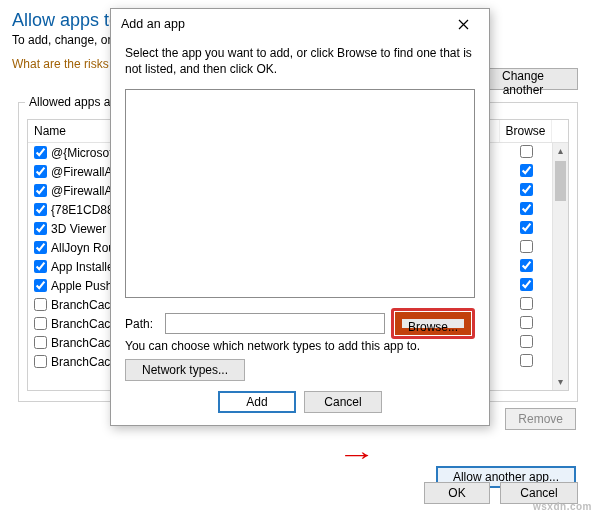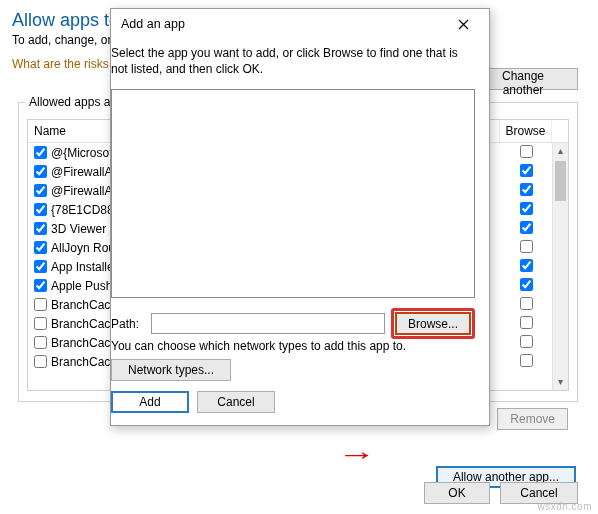--- a/index.html
+++ b/index.html
@@ -107,21 +107,21 @@
     height: 16px;
     text-align: center;
     color: #666;
     line-height: 16px;
     font-size: 10px;
   }
   .sb-arrow.up { top: 0; }
   .sb-arrow.dn { bottom: 0; }
   .bottom-btn-row {
     position: absolute;
-    right: 30px;
+    right: 22px;
     top: 408px;
     display: flex;
     gap: 8px;
     justify-content: center;
   }
   button.std {
     height: 22px;
     font-size: 12px;
     padding: 0 12px;
     background: #e9e9e9;
@@ -156,20 +156,21 @@
     display: flex;
     gap: 10px;
   }
   .watermark {
     position: absolute;
     right: 6px;
     bottom: 2px;
     font-size: 10px;
     color: #bfbfbf;
     letter-spacing: 0.5px;
+    font-weight: bold;
   }
 
   
   .dialog {
     position: absolute;
     left: 110px;
     top: 8px;
     width: 380px;
     height: 418px;
     background: #fff;
@@ -189,21 +190,21 @@
   .dlg-titlebar .t { flex: 1; }
   .dlg-close {
     width: 36px; height: 24px;
     display: flex;
     justify-content: center;
     align-items: center;
     cursor: pointer;
     font-size: 14px;
   }
   .dlg-body {
-    padding: 6px 14px 12px 0;
+    padding: 6px 14px 12px 14px;
     flex: 1;
     display: flex;
     flex-direction: column;
     font-size: 12px;
   }
   .dlg-desc { margin-bottom: 12px; line-height: 1.35; }
   .dlg-label { margin-bottom: 3px; }
   .apps-list {
     border: 1px solid #8b8b8b;
     background: #fff;
@@ -222,36 +223,36 @@
     height: 21px;
     border: 1px solid #999;
     padding: 0 4px;
     font-size: 12px;
   }
   .browse-btn {
     height: 23px;
     width: 76px;
     font-size: 12px;
     background: #e9e9e9;
-    border: 2px solid #c2410c;
+    border: 7px solid #c2410c;
   }
   .browse-highlight {
     border: 3px solid #d63434;
     border-radius: 3px;
     padding: 1px;
     display: inline-block;
     margin-left: -2px;
   }
   .risks-link { margin: 10px 0 8px 0; }
   .nt-row { display: flex; align-items: center; margin-top: 6px; }
   .nt-btn { width: 120px; height: 22px; font-size:12px; background:#e9e9e9; border:1px solid #adadad; }
   .dlg-btn-row {
     display: flex;
     gap: 8px;
-    justify-content: flex-start;
+    justify-content: center;
     margin-top: 10px;
   }
   .add-btn {
     width: 78px; height: 22px;
     border: 2px solid #2a7ac0;
     background: #fff;
     font-size: 12px;
   }
   .cancel-btn {
     width: 78px; height: 22px;

